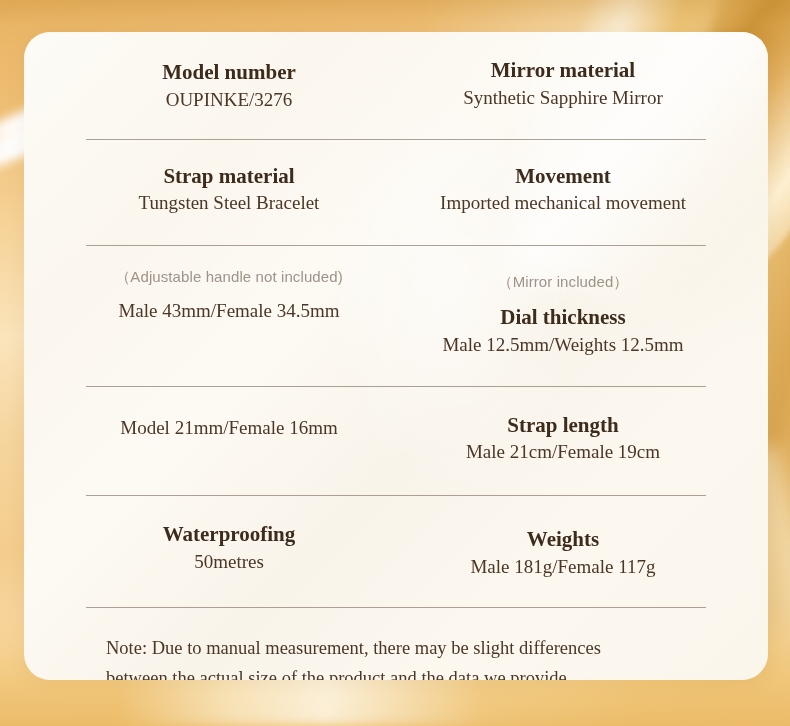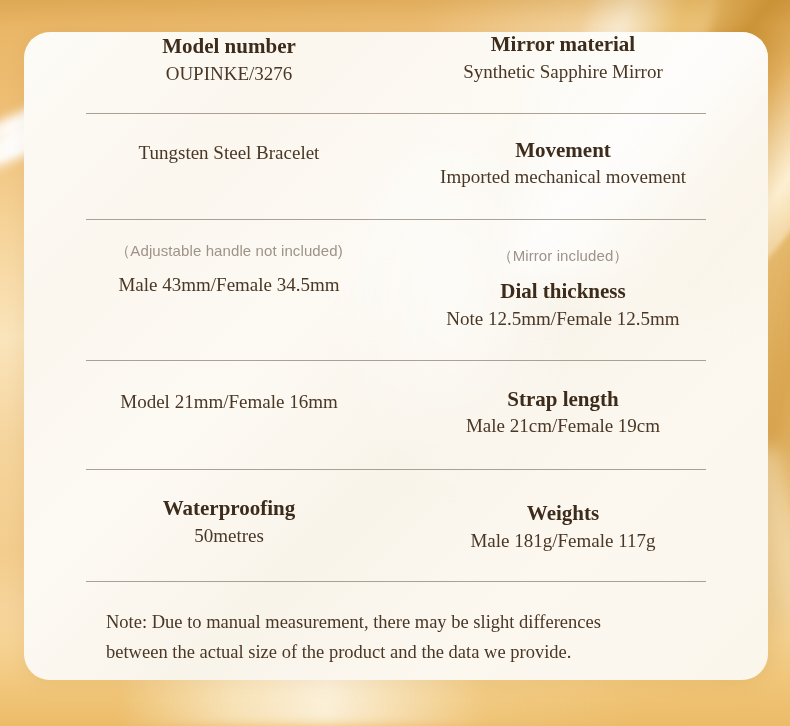--- a/index.html
+++ b/index.html
@@ -268,21 +268,21 @@
   }
 
   .divider {
     height: 1px;
     background: #9c9082;
     margin: 0 24px;
     opacity: 0.85;
   }
 
   
-  .r1 { }
+  .r1 { padding-top: 26px; }
   .r1 .cell.left  { padding-top: 2px; }
   .r1 .cell.right { padding-top: 0px; }
   .r1-pad { height: 27px; }
 
   .r2 { padding-top: 24px; }
   .r2-pad { height: 30px; }
 
   .r3 { padding-top: 23px; }
   .r3 .cell.left  { padding-top: 0px; }
   .r3 .cell.right { padding-top: 5px; }
@@ -334,39 +334,40 @@
       <div class="cell right">
         <p class="label">Mirror material</p>
         <p class="value">Synthetic Sapphire Mirror</p>
       </div>
     </div>
     <div class="r1-pad"></div>
     <div class="divider"></div>
 
     <div class="row r2">
       <div class="cell left">
+        <p class="label">Strap material</p>
         <p class="value">Tungsten Steel Bracelet</p>
       </div>
       <div class="cell right">
         <p class="label">Movement</p>
         <p class="value">Imported mechanical movement</p>
       </div>
     </div>
     <div class="r2-pad"></div>
     <div class="divider"></div>
 
     <div class="row r3">
       <div class="cell left">
         <p class="note-small">（Adjustable handle not included)</p>
         <p class="value">Male 43mm/Female 34.5mm</p>
       </div>
       <div class="cell right">
         <p class="note-small">（Mirror included）</p>
         <p class="label">Dial thickness</p>
-        <p class="value">Note 12.5mm/Female 12.5mm</p>
+        <p class="value">Male 12.5mm/Weights 12.5mm</p>
       </div>
     </div>
     <div class="r3-pad"></div>
     <div class="divider"></div>
 
     <div class="row r4">
       <div class="cell left">
         <p class="value">Model 21mm/Female 16mm</p>
       </div>
       <div class="cell right">

